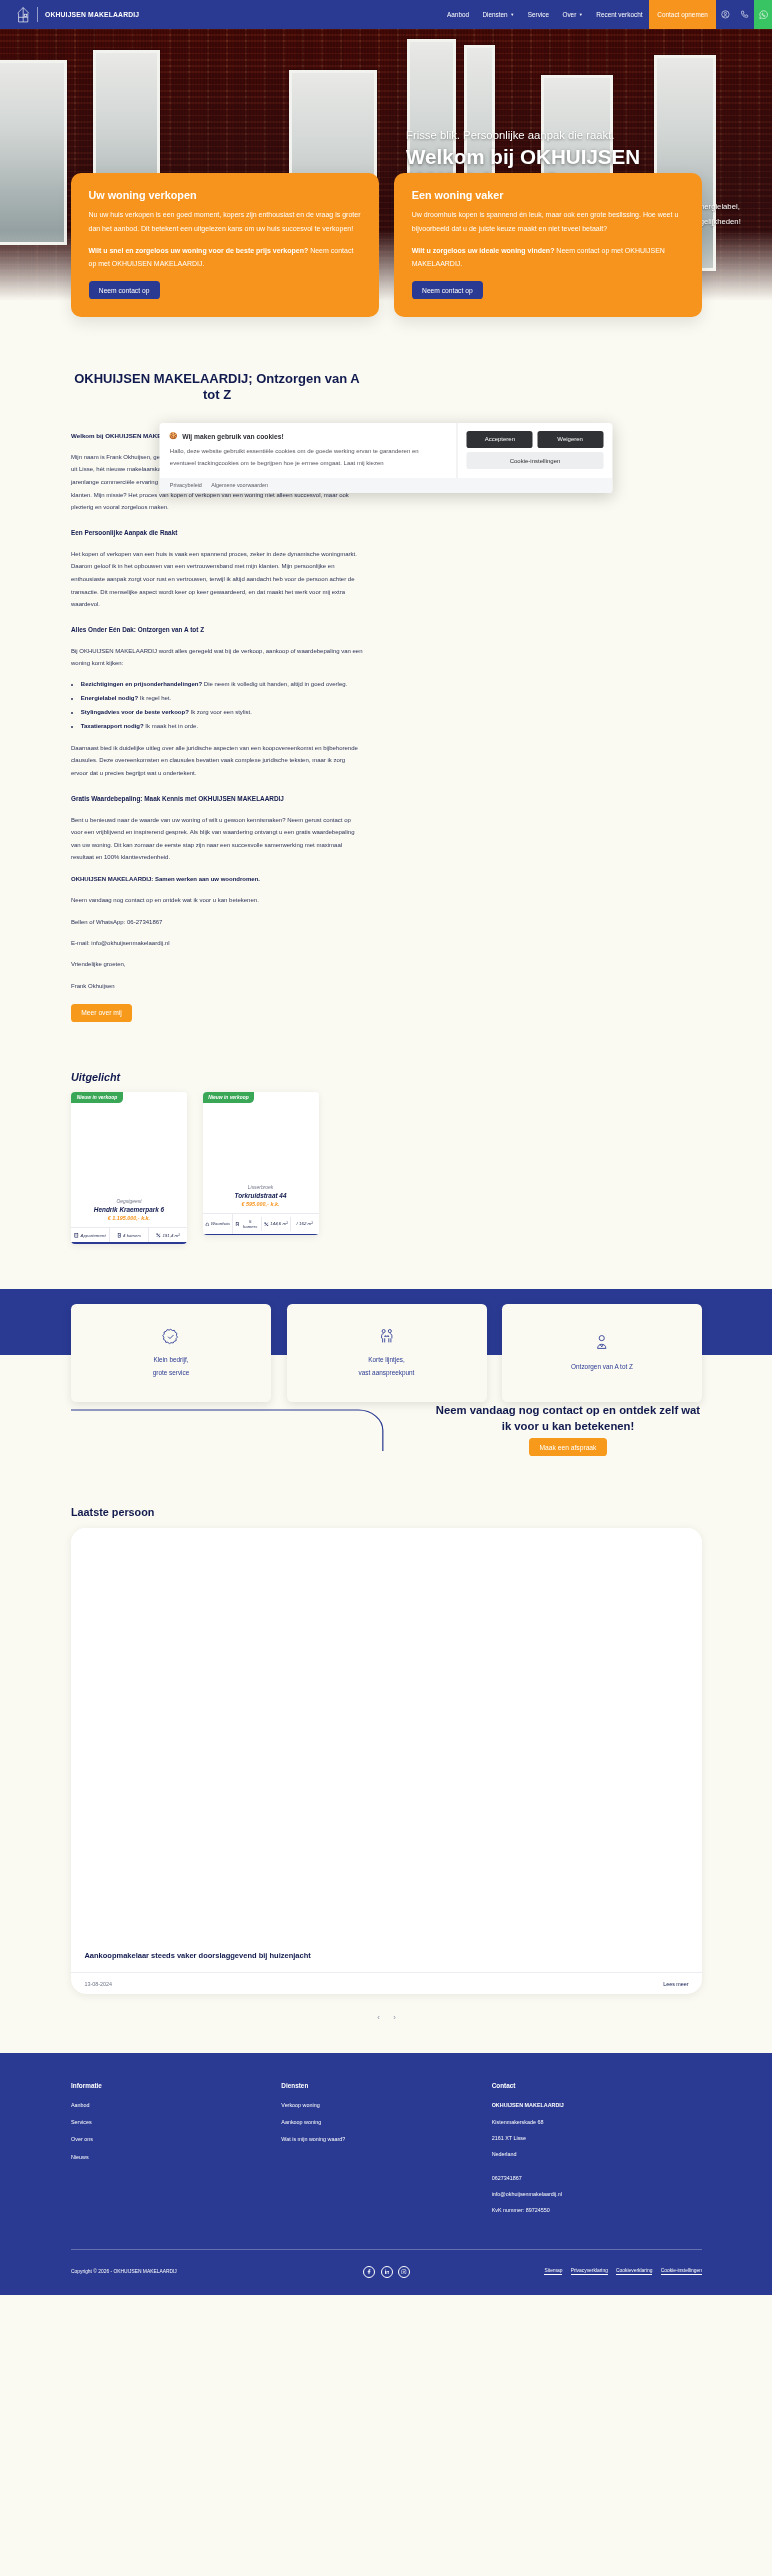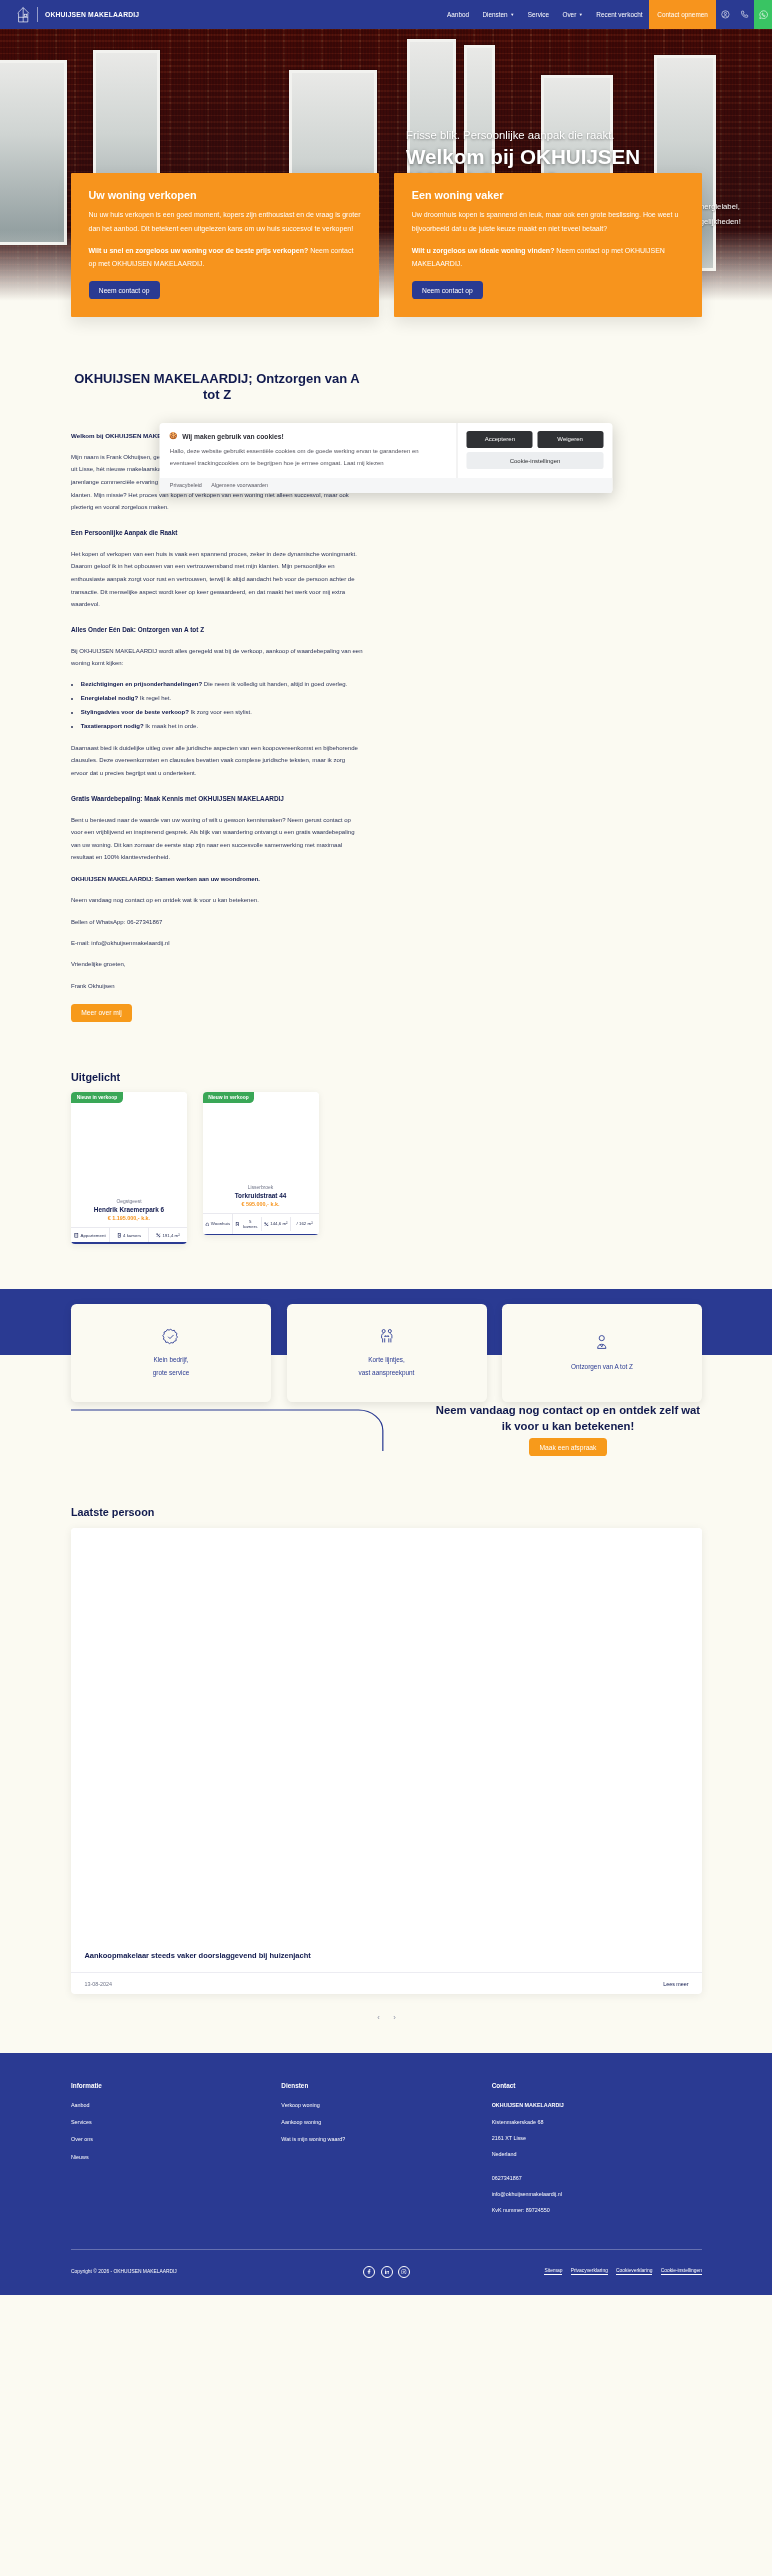--- a/index.html
+++ b/index.html
@@ -102,21 +102,21 @@
   .btn-blue{background:var(--blue);color:#fff;font-size:6.7px;padding:5.7px 10.3px;}
   .btn-orange{background:var(--orange-btn);color:#fff;font-size:6.7px;padding:5.7px 10.3px;}
   .hero-btns{display:flex;gap:7.2px;}
 
   
   .promos{
     position:relative;z-index:20;max-width:701px;margin:-134px auto 0;
     padding:0 35px;display:flex;gap:15.5px;align-items:stretch;
   }
   .promo{
-    flex:1;background:var(--orange);border-radius:1px;padding:16px 17.5px 17.5px;
+    flex:1;background:var(--orange);border-radius:10px;padding:16px 17.5px 17.5px;
     color:#fff;box-shadow:0 5.2px 14.4px rgba(0,0,0,.10);
   }
   .promo h3{font-size:10.8px;font-weight:700;margin-bottom:7.2px;}
   .promo p{font-size:7px;line-height:1.92;}
   .promo p + p{margin-top:8.8px;}
   .promo b{font-weight:700;}
   .promo .btn{margin-top:10.3px;}
 
   
   .cookie{
@@ -150,21 +150,21 @@
   .article h1{font-size:13px;font-weight:700;line-height:1.27;margin-bottom:25px;text-align:center;}
   .article h4{font-size:6.4px;font-weight:700;line-height:1.85;margin:13.4px 0 0;}
   .article p{font-size:6px;line-height:2.1;margin-top:8.8px;color:#2b3357;}
   .article p.lead{font-weight:700;color:var(--navy-text);font-size:6.2px;margin-top:0;}
   .article b{font-weight:700;color:var(--navy-text);}
   .article ul{margin:8.2px 0 0 9.8px;}
   .article li{font-size:6px;line-height:2.1;color:#2b3357;margin-bottom:1.5px;}
   .article .btn{margin-top:11.3px;}
 
   
-  .featured{max-width:701px;margin:0 auto;padding:49px 35px 0;}
+  .featured{max-width:701px;margin:0 auto;padding:49px 35px 0;font-style:italic;}
   .featured h2{font-size:10.8px;font-weight:700;margin-bottom:9.3px;}
   .cards-row{display:flex;gap:15.5px;align-items:flex-start;}
   .pcard{
     width:116px;background:#fff;border-radius:4.1px;overflow:hidden;
     box-shadow:0 1.5px 7.2px rgba(0,0,0,.07);position:relative;
   }
   .pcard .badge{
     position:absolute;top:0;left:0;background:var(--green);color:#fff;
     font-size:4.9px;font-weight:700;padding:3.1px 5.7px;border-radius:0 0 4.6px 0;z-index:3;
   }
@@ -204,21 +204,21 @@
   .cta{max-width:701px;margin:0 auto;padding:47px 35px 0;display:flex;align-items:center;gap:20.6px;}
   .cta-left{flex:1;display:flex;align-items:center;}
   .cta-swoosh{width:100%;height:46px;}
   .cta-right{width:268px;text-align:center;}
   .cta-right h2{font-size:11.3px;font-weight:700;line-height:1.42;margin-bottom:4px;}
 
   
   .news{max-width:701px;margin:0 auto;padding:50px 35px 0;}
   .news h2{font-size:10.8px;font-weight:700;margin-bottom:9.3px;}
   .news-card{
-    background:#fff;border-radius:4px;overflow:hidden;box-shadow:0 1.5px 8.2px rgba(0,0,0,.07);
+    background:#fff;border-radius:15px;overflow:hidden;box-shadow:0 1.5px 8.2px rgba(0,0,0,.07);
   }
   .news-photo{height:412px;background:#fff;}
   .news-title{font-size:7.5px;font-weight:700;padding:11.3px 13.4px 12.4px;}
   .news-foot{
     border-top:0.5px solid #ececf2;display:flex;justify-content:space-between;
     align-items:center;padding:7.2px 13.4px;font-size:5.4px;color:#6f7488;
   }
   .news-foot .more{color:var(--navy-text);cursor:pointer;}
   .pager{display:flex;justify-content:center;gap:13.4px;padding:19.6px 0 0;}
   .pager span{color:#8a8fa3;font-size:7.7px;cursor:pointer;}

